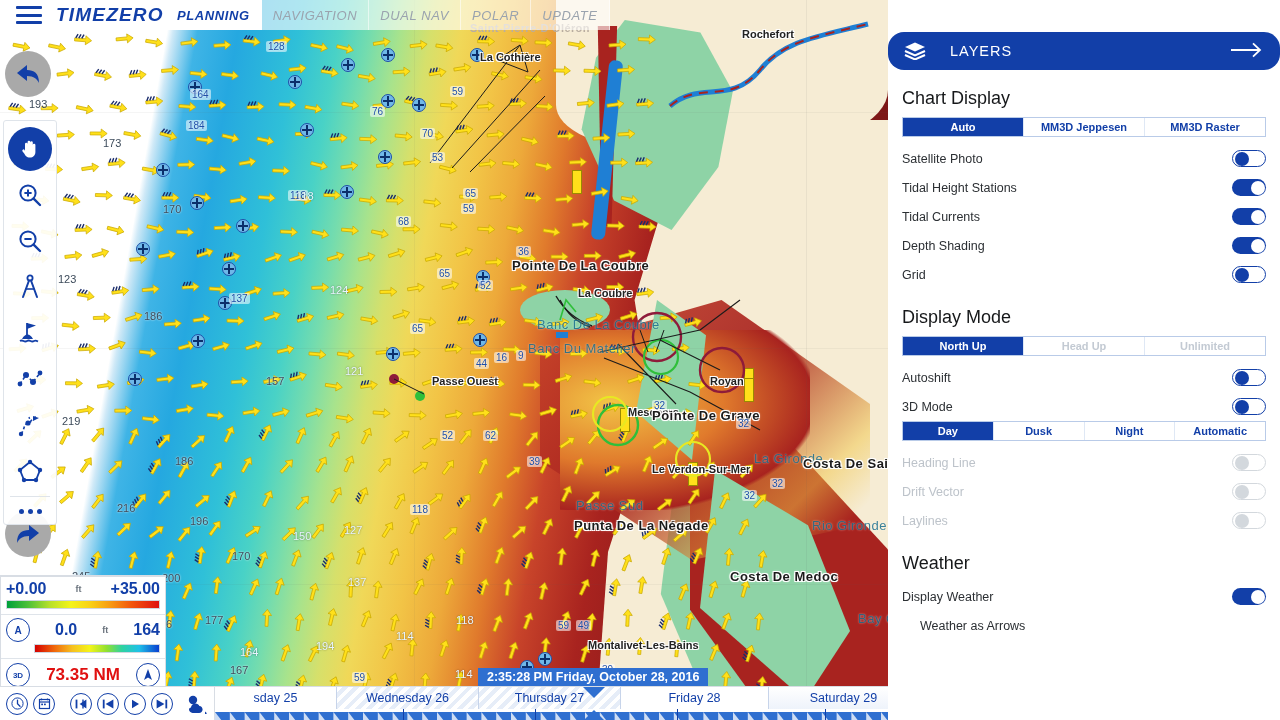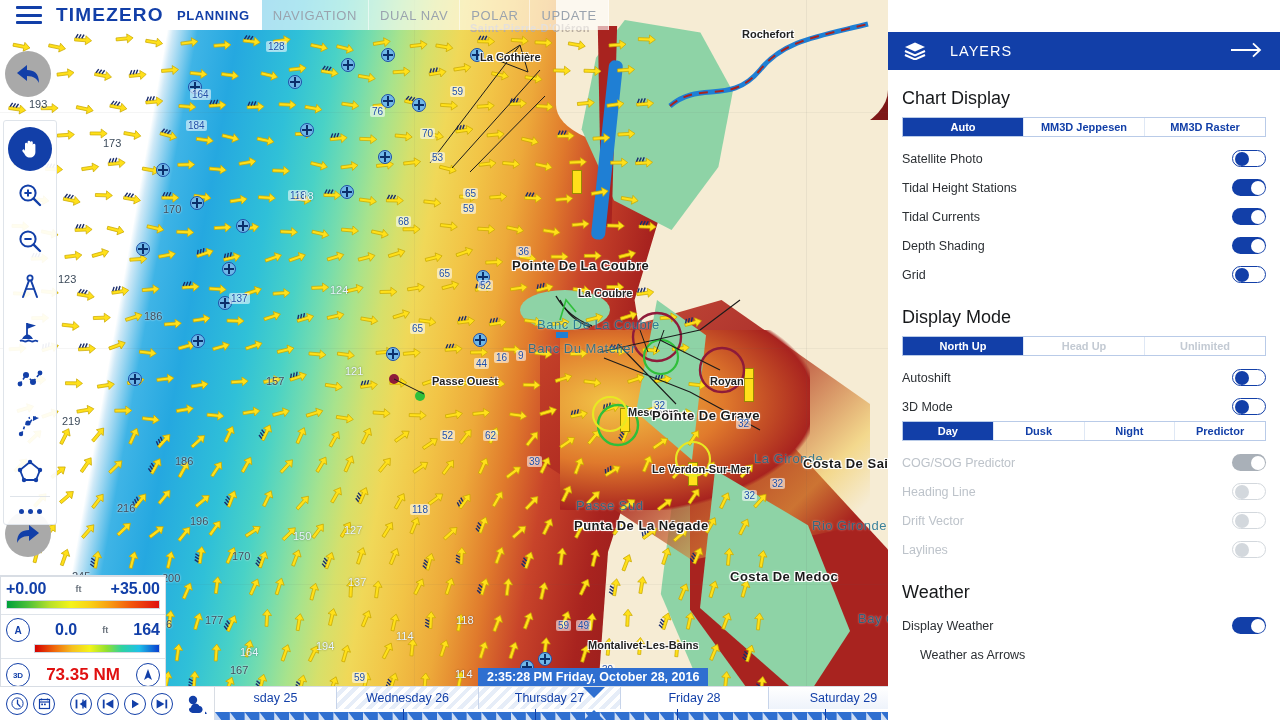--- a/index.html
+++ b/index.html
@@ -128,21 +128,21 @@
              text-shadow: -1px -1px 0 #fff, 1px -1px 0 #fff, -1px 1px 0 #fff, 1px 1px 0 #fff; }
   .lbl-sea { font-size: 13px; font-weight: 400; color: #1b6f8f; opacity: .85;
              text-shadow: 0 0 2px rgba(255,255,255,.7); letter-spacing: .5px; padding-left: 32px; }
   .lbl-faint { font-size: 11px; font-weight: 700; color: #b9ada0; letter-spacing: .4px; }
 
   .gridline { position: absolute; background: rgba(90,90,90,.35); }
 
   
   #topbar {
     position: absolute; left: 0; top: 0; width: 1280px; height: 30px;
-    z-index: 40; pointer-events: none;
+    z-index: 40; pointer-events: none; font-style: italic;
   }
   .tb-left {
     position: absolute; left: 0; top: 0; height: 30px; width: 250px;
     background: #fff; display: flex; align-items: center; pointer-events: auto;
   }
   .hamburger { margin-left: 16px; width: 26px; height: 18px; display: flex;
                flex-direction: column; justify-content: space-between; cursor: pointer; }
   .hamburger i { display: block; height: 3px; background: #123fa8; border-radius: 1px; }
   .brand { margin-left: 14px; font-size: 19px; font-weight: 700; color: #123fa8;
            letter-spacing: 1.2px; }
@@ -264,21 +264,21 @@
     border-right: 7px solid transparent; border-top: 7px solid #2f6fd0;
   }
 
   
   #panel {
     position: absolute; right: 0; top: 0; width: 392px; height: 720px;
     background: #fff; z-index: 50; overflow: hidden;
   }
   .p-head {
     height: 38px; background: #123fa8; display: flex; align-items: center;
-    padding: 0 16px; color: #fff; margin-top: 32px;
+    padding: 0 16px; color: #fff; margin-top: 32px; border-radius: 16px;
   }
   .p-head .layers-ico { width: 22px; height: 18px; margin-right: 24px; }
   .p-title { font-size: 14.5px; letter-spacing: 1px; flex: 1; }
   .arrow-r { width: 34px; height: 20px; cursor: pointer; }
   .p-body { padding: 0 14px 0 14px; height: 650px; overflow: hidden; }
   .sec-title { font-size: 18px; color: #16181a; margin: 18px 0 8px 0; font-weight: 400; }
   .seg {
     display: flex; border: 1px solid #b9cbe8; height: 20px; margin-bottom: 7px;
     background: #fff;
   }
@@ -1309,27 +1309,21 @@
         <div class="row">
           <div class="lab">3D Mode</div>
           <div class="tg off">
             <i></i>
           </div>
         </div>
         <div class="seg">
           <div class="on ">Day</div>
           <div class="">Dusk</div>
           <div class="">Night</div>
-          <div class="">Predictor</div>
-        </div>
-        <div class="row disabled">
-          <div class="lab">COG/SOG Predictor</div>
-          <div class="tg dis-on on">
-            <i></i>
-          </div>
+          <div class="">Automatic</div>
         </div>
         <div class="row disabled">
           <div class="lab">Heading Line</div>
           <div class="tg dis-off off">
             <i></i>
           </div>
         </div>
         <div class="row disabled">
           <div class="lab">Drift Vector</div>
           <div class="tg dis-off off">

